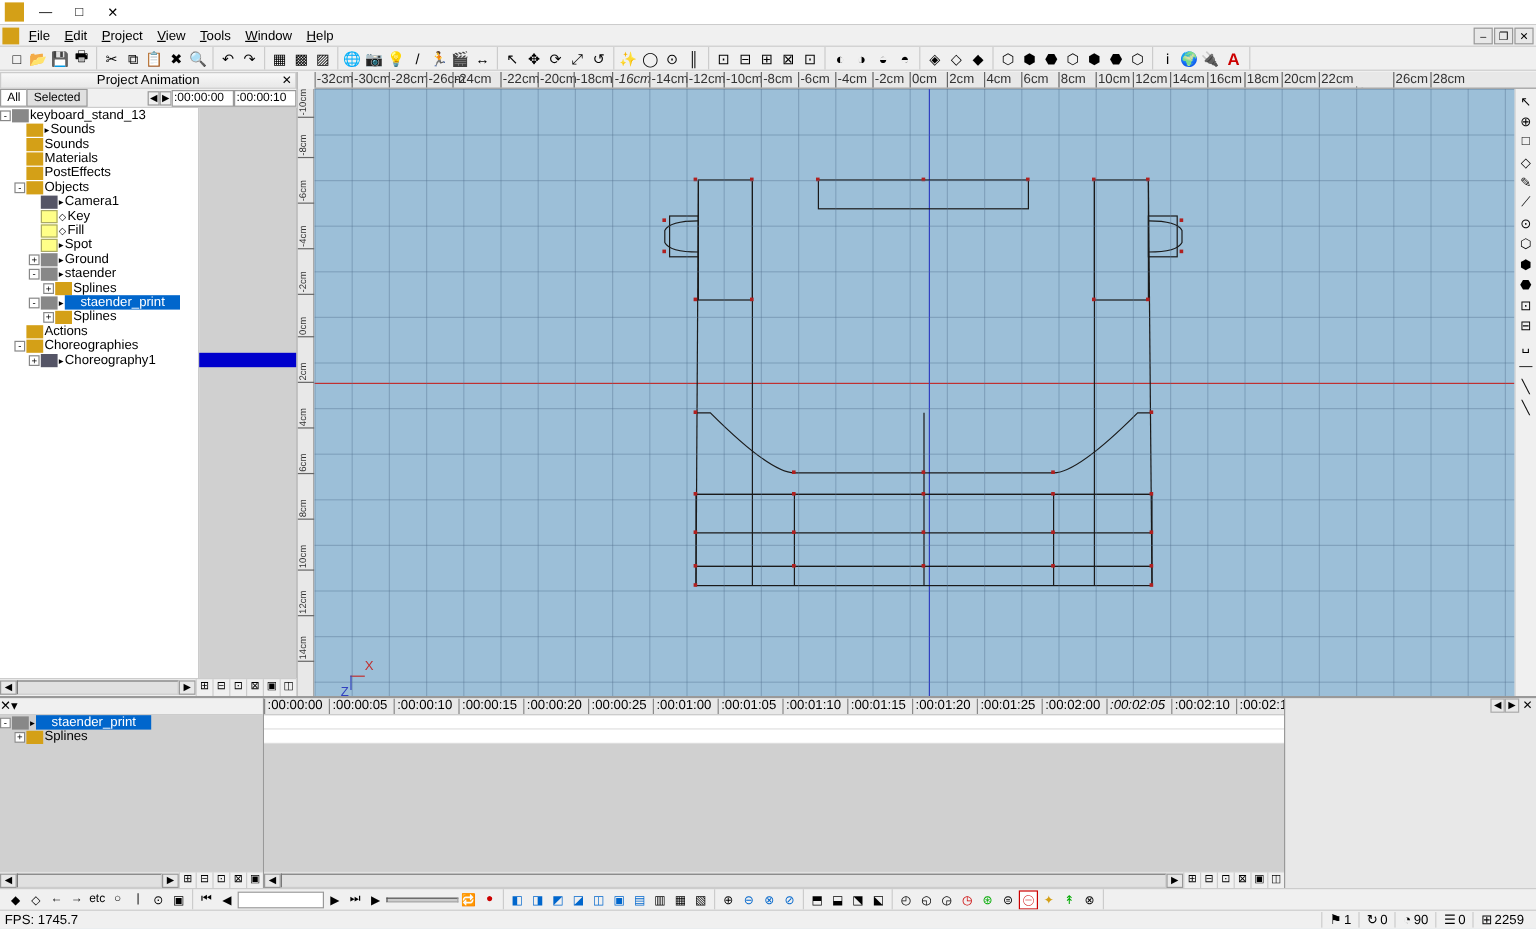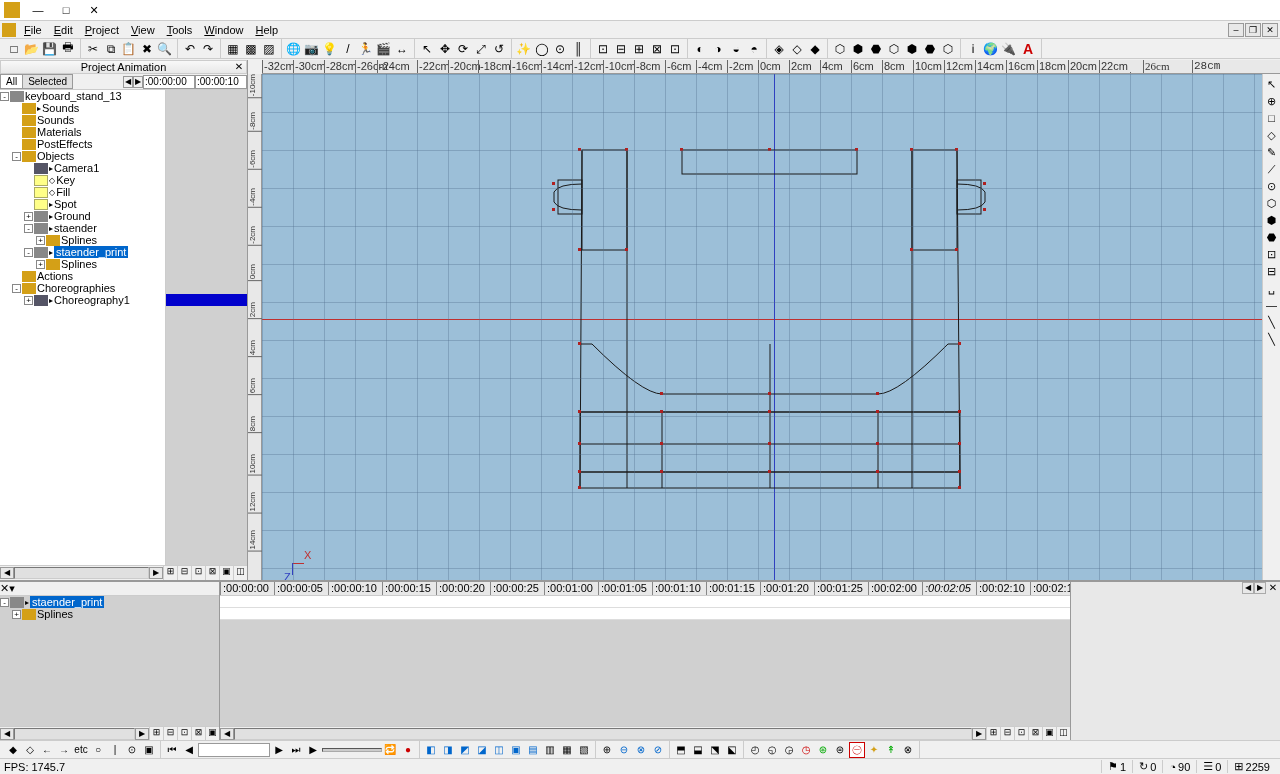--- a/index.html
+++ b/index.html
@@ -41,21 +41,21 @@
 .pws-time .arrow { width: 10px; height: 12px; border: 1px solid #999; font-size: 8px; text-align: center; line-height: 10px; }
 .pws-time input { width: 52px; height: 14px; border: 1px solid #999; font-size: 10px; padding: 0 1px; }
 .pws-body { flex: 1; display: flex; overflow: hidden; }
 .tree-pane { width: 166px; background: #fff; overflow: auto; border-right: 1px solid #ccc; }
 .prop-pane { flex: 1; background: #d0d0d0; position: relative; }
 .prop-pane .sel-band { position: absolute; left: 0; right: 0; height: 12px; background: #0000cc; top: 204px; }
 .tree-item { display: flex; align-items: center; height: 12px; font-size: 10px; white-space: nowrap; }
 .tree-item .indent { display: inline-block; }
 .tree-item .expander { width: 9px; height: 9px; border: 1px solid #888; text-align: center; line-height: 7px; font-size: 8px; margin-right: 1px; background: #fff; }
 .tree-item .icon { width: 14px; height: 11px; margin-right: 1px; display: inline-block; }
-.tree-item .label.selected { background: #0066cc; color: #fff; padding: 0 2px; }
+.tree-item .label.selected { background: #0066cc; color: #fff; padding: 0 13px; }
 .ico-folder { background: #d4a017; }
 .ico-obj { background: #888; }
 .ico-cam { background: #556; }
 .ico-light { background: #ff8; border: 1px solid #aa6; }
 .pws-footer { height: 15px; background: #f0f0f0; border-top: 1px solid #ccc; display: flex; align-items: center; }
 .pws-footer .scroll { flex: 1; height: 12px; background: #e0e0e0; border: 1px inset #ccc; }
 .pws-footer .sb-arrow { width: 14px; height: 12px; border: 1px solid #999; background: #e8e8e8; text-align: center; font-size: 8px; }
 .pws-footer .small-btns { display: flex; }
 .pws-footer .small-btn { width: 14px; height: 14px; border-left: 1px solid #ccc; font-size: 9px; text-align: center; }
 
@@ -383,43 +383,43 @@
   <div class="viewport-wrap">
     <div class="ruler-h" id="ruler-h">
         <div class="tick" style="left: 0px;">-32cm</div>
         <div class="tick" style="left: 31px;">-30cm</div>
         <div class="tick" style="left: 62px;">-28cm</div>
         <div class="tick" style="left: 93px;">-26cm</div>
         <div class="tick" style="left: 115px;">-24cm</div>
         <div class="tick" style="left: 155px;">-22cm</div>
         <div class="tick" style="left: 186px;">-20cm</div>
         <div class="tick" style="left: 216px;">-18cm</div>
-        <div class="tick" style="left: 248px;">-16cm</div>
+        <div class="tick" style="left: 248px; font-style: italic;">-16cm</div>
         <div class="tick" style="left: 279px;">-14cm</div>
         <div class="tick" style="left: 310px;">-12cm</div>
         <div class="tick" style="left: 341px;">-10cm</div>
         <div class="tick" style="left: 372px;">-8cm</div>
         <div class="tick" style="left: 403px;">-6cm</div>
         <div class="tick" style="left: 434px;">-4cm</div>
         <div class="tick" style="left: 465px;">-2cm</div>
         <div class="tick" style="left: 496px;">0cm</div>
         <div class="tick" style="left: 527px;">2cm</div>
         <div class="tick" style="left: 558px;">4cm</div>
         <div class="tick" style="left: 589px;">6cm</div>
         <div class="tick" style="left: 620px;">8cm</div>
         <div class="tick" style="left: 651px;">10cm</div>
         <div class="tick" style="left: 682px;">12cm</div>
         <div class="tick" style="left: 713px;">14cm</div>
         <div class="tick" style="left: 744px;">16cm</div>
         <div class="tick" style="left: 775px;">18cm</div>
         <div class="tick" style="left: 806px;">20cm</div>
         <div class="tick" style="left: 837px;">22cm</div>
         <div class="tick" style="left: 868px; margin-top: 12px;">24cm</div>
-        <div class="tick" style="left: 881px; font-family: Liberation Serif, serif;">26cm</div>
-        <div class="tick" style="left: 930px; font-family: Liberation Mono, monospace;">28cm</div>
+        <div class="tick" style="left: 899px;">26cm</div>
+        <div class="tick" style="left: 930px;">28cm</div>
         <div class="tick" style="left: 961px; margin-top: 20px;">30cm</div>
       </div>
     <div class="vp-body">
       <div class="ruler-v" id="ruler-v">
           <div class="tick" style="top: 0px;">-10cm</div>
           <div class="tick" style="top: 38px;">-8cm</div>
           <div class="tick" style="top: 76px;">-6cm</div>
           <div class="tick" style="top: 114px;">-4cm</div>
           <div class="tick" style="top: 152px;">-2cm</div>
           <div class="tick" style="top: 190px;">0cm</div>

